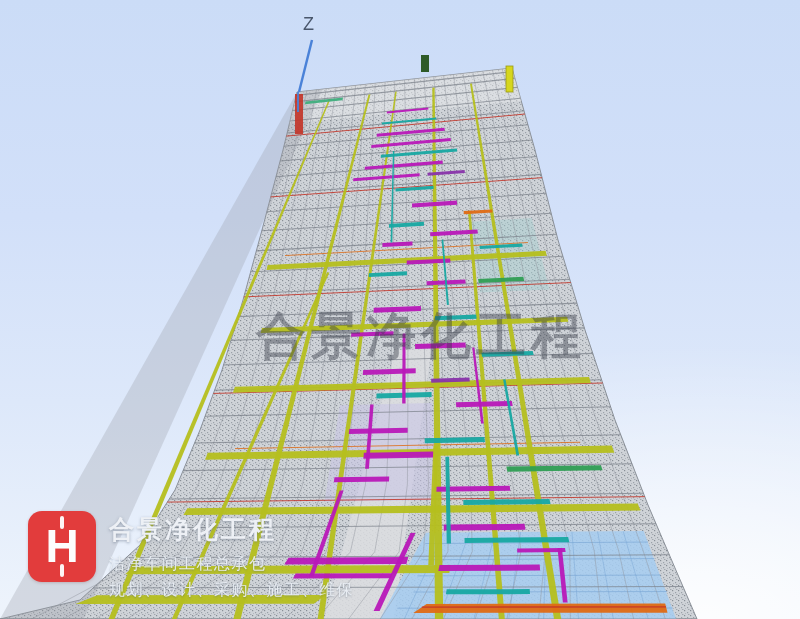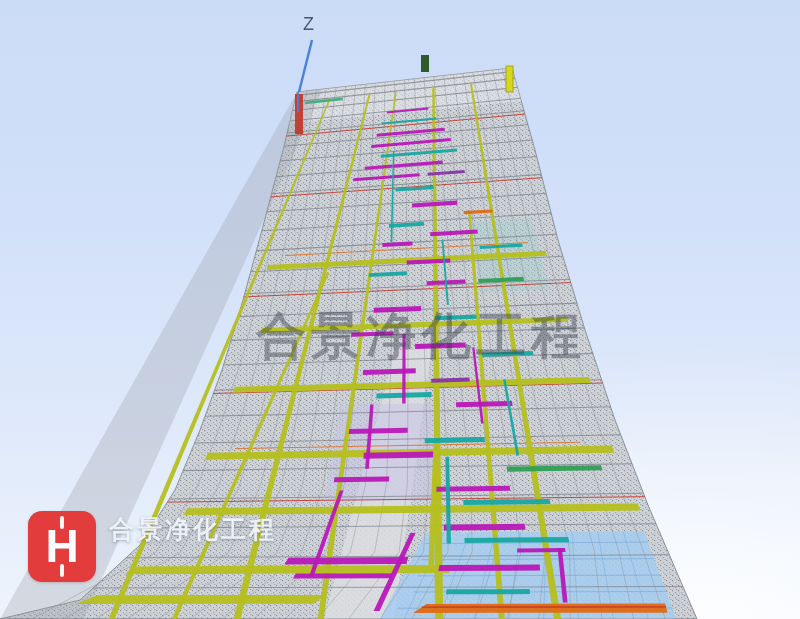--- a/index.html
+++ b/index.html
@@ -216,15 +216,17 @@
   </svg>
 
   <div class="brand">
     <div class="logo">
       <span class="logo-h">H</span>
       <span class="slit slit-top"></span>
       <span class="slit slit-bottom"></span>
     </div>
     <div class="brand-text">
       <div class="brand-name">合景净化工程</div>
+      <div class="brand-line">洁净车间工程总承包</div>
+      <div class="brand-line">规划、设计、采购、施工、维保</div>
     </div>
   </div>
 </div>
 
 </body></html>

